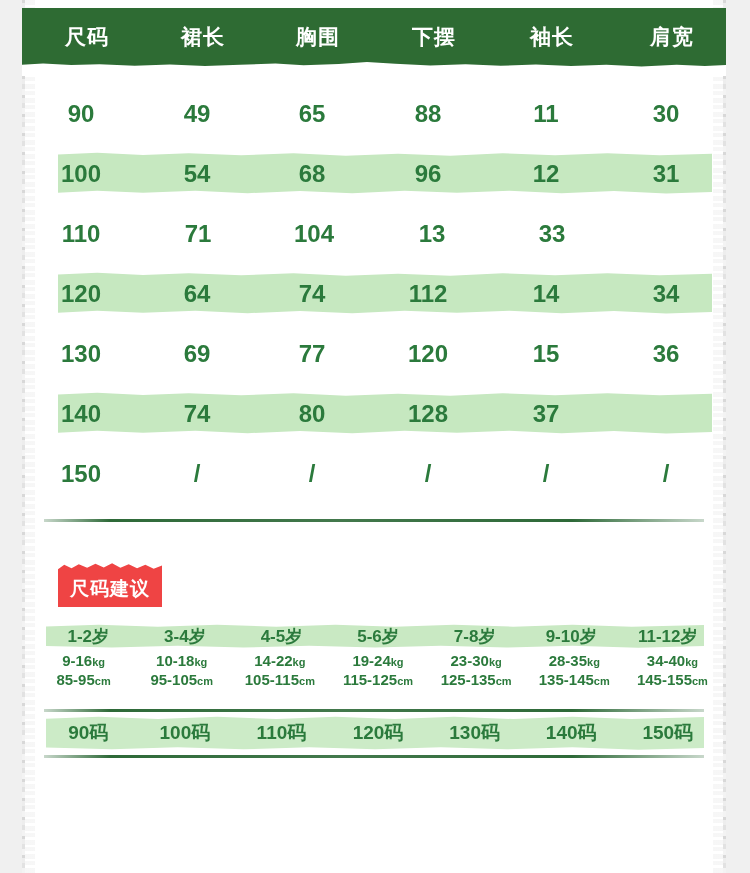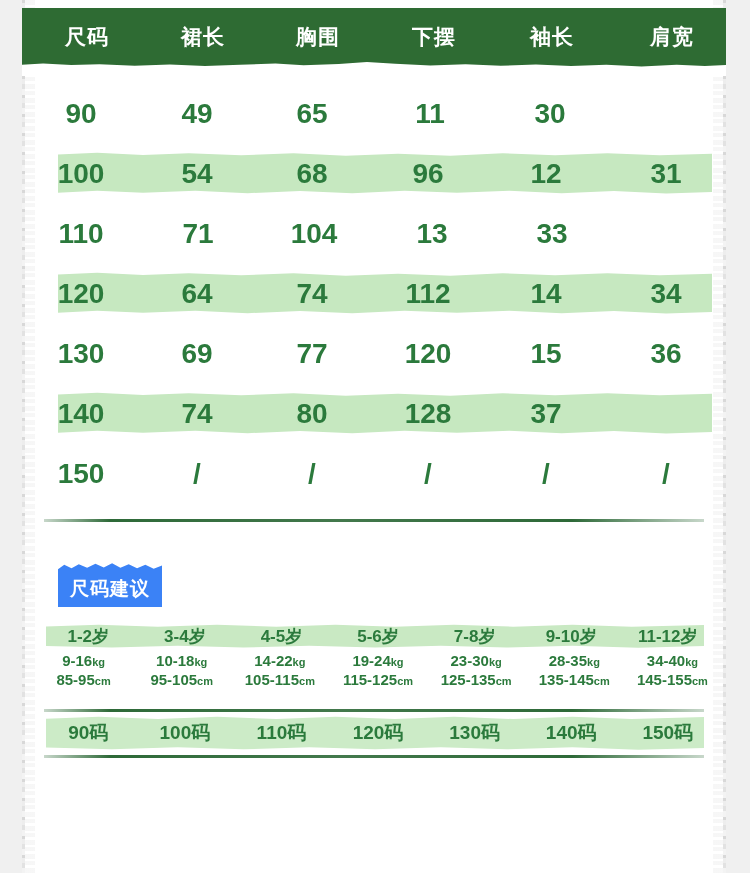--- a/index.html
+++ b/index.html
@@ -70,21 +70,21 @@
   .band{
     position:absolute;left:36px;right:14px;top:8px;height:42px;
     background:#c6e8c0;
     clip-path:polygon(0% 6%,6% 2%,13% 7%,20% 3%,28% 8%,36% 3%,44% 9%,
       52% 4%,60% 9%,68% 3%,76% 8%,84% 3%,92% 8%,100% 4%,
       100% 95%,93% 99%,85% 93%,77% 98%,69% 92%,61% 97%,53% 92%,
       45% 98%,37% 93%,29% 98%,21% 92%,13% 97%,6% 92%,0% 97%);
   }
   .cell{
     position:relative;z-index:2;
-    color:#2b7a3c;font-size:28px;font-weight:bold;text-align:center;
+    color:#2b7a3c;font-size:24px;font-weight:bold;text-align:center;
   }
 
   
   .c0{width:118px;}
   .c1{width:114px;}
   .c2{width:116px;}
   .c3{width:116px;}
   .c4{width:120px;}
   .c5{width:120px;}
 
@@ -98,21 +98,21 @@
   }
   .hline::after{
     content:"";position:absolute;left:0;top:-1px;width:100%;height:1px;
     background:repeating-linear-gradient(to right,
       rgba(255,255,255,.75) 0 3px, rgba(255,255,255,0) 3px 9px);
   }
 
   
   .badge{
     position:absolute;left:58px;top:562px;width:104px;height:45px;
-    background:#3b82f6;
+    background:#ef4444;
     clip-path:polygon(0% 16%,6% 6%,13% 14%,20% 5%,28% 13%,36% 4%,
       44% 12%,52% 3%,60% 13%,68% 5%,76% 14%,84% 6%,92% 15%,100% 8%,
       100% 100%,0% 100%);
     display:flex;align-items:center;justify-content:center;
   }
   .badge span{
     color:#ffffff;font-size:19px;font-weight:bold;letter-spacing:1px;
     padding-top:8px;
   }
 
@@ -189,20 +189,21 @@
     <div class="th c4">袖长</div>
     <div class="th c5">肩宽</div>
   </div>
 
   <div class="tbody">
 
     <div class="row">
       <div class="cell c0">90</div>
       <div class="cell c1">49</div>
       <div class="cell c2">65</div>
+      <div class="cell c3">88</div>
       <div class="cell c4">11</div>
       <div class="cell c5">30</div>
     </div>
 
     <div class="row">
       <div class="band"></div>
       <div class="cell c0">100</div>
       <div class="cell c1">54</div>
       <div class="cell c2">68</div>
       <div class="cell c3">96</div>

